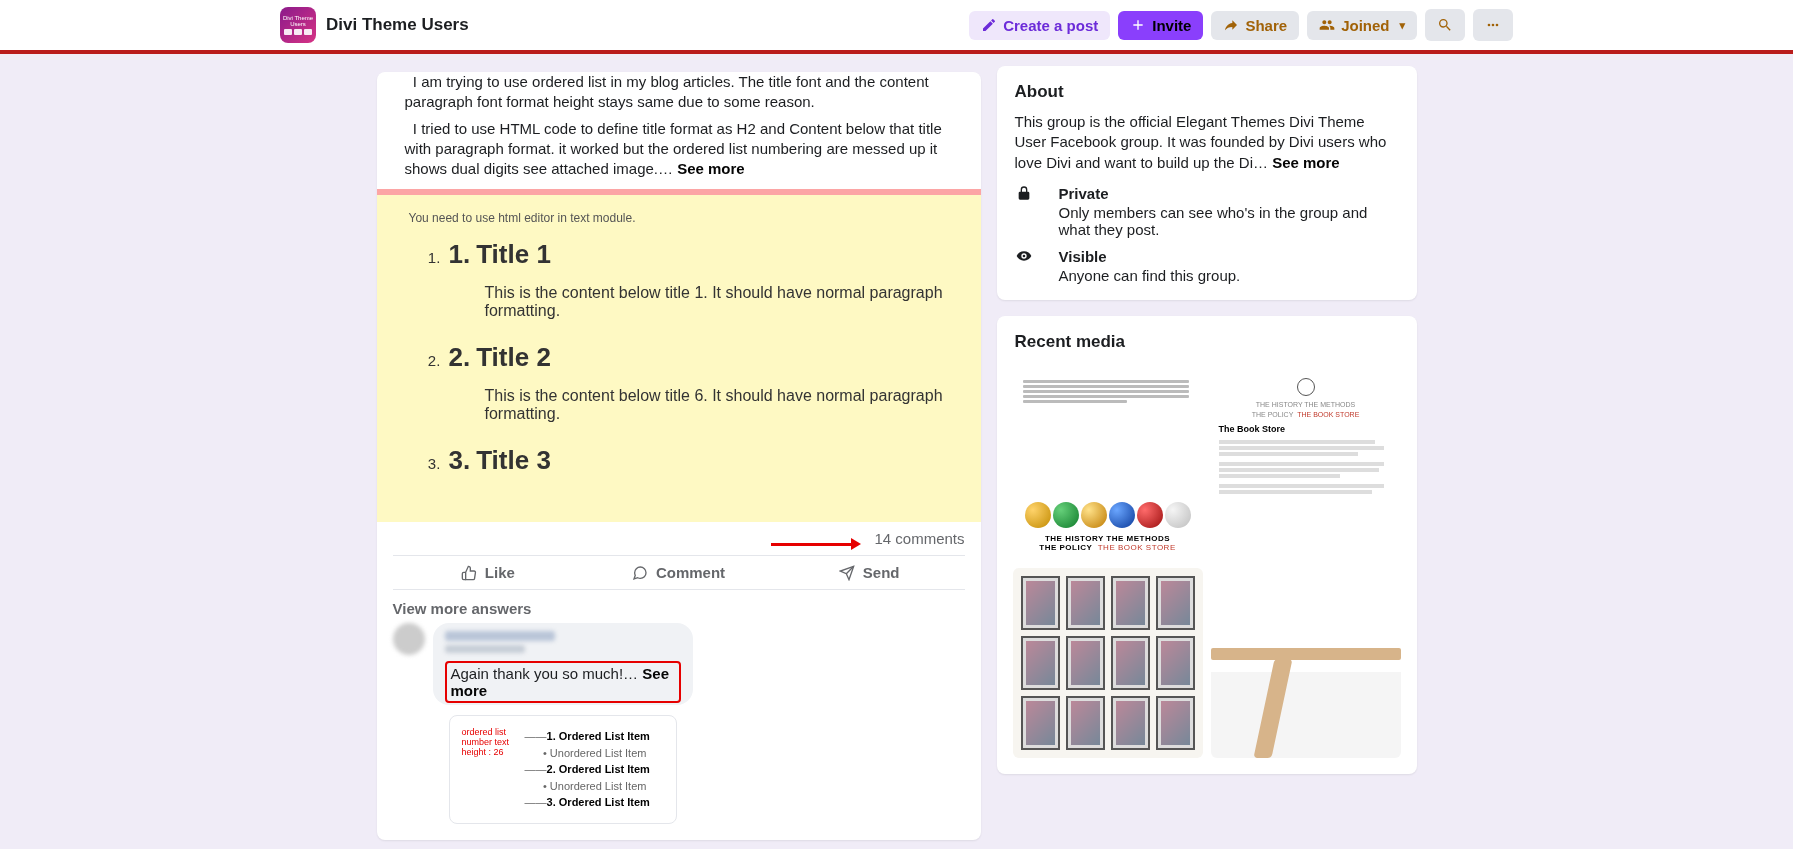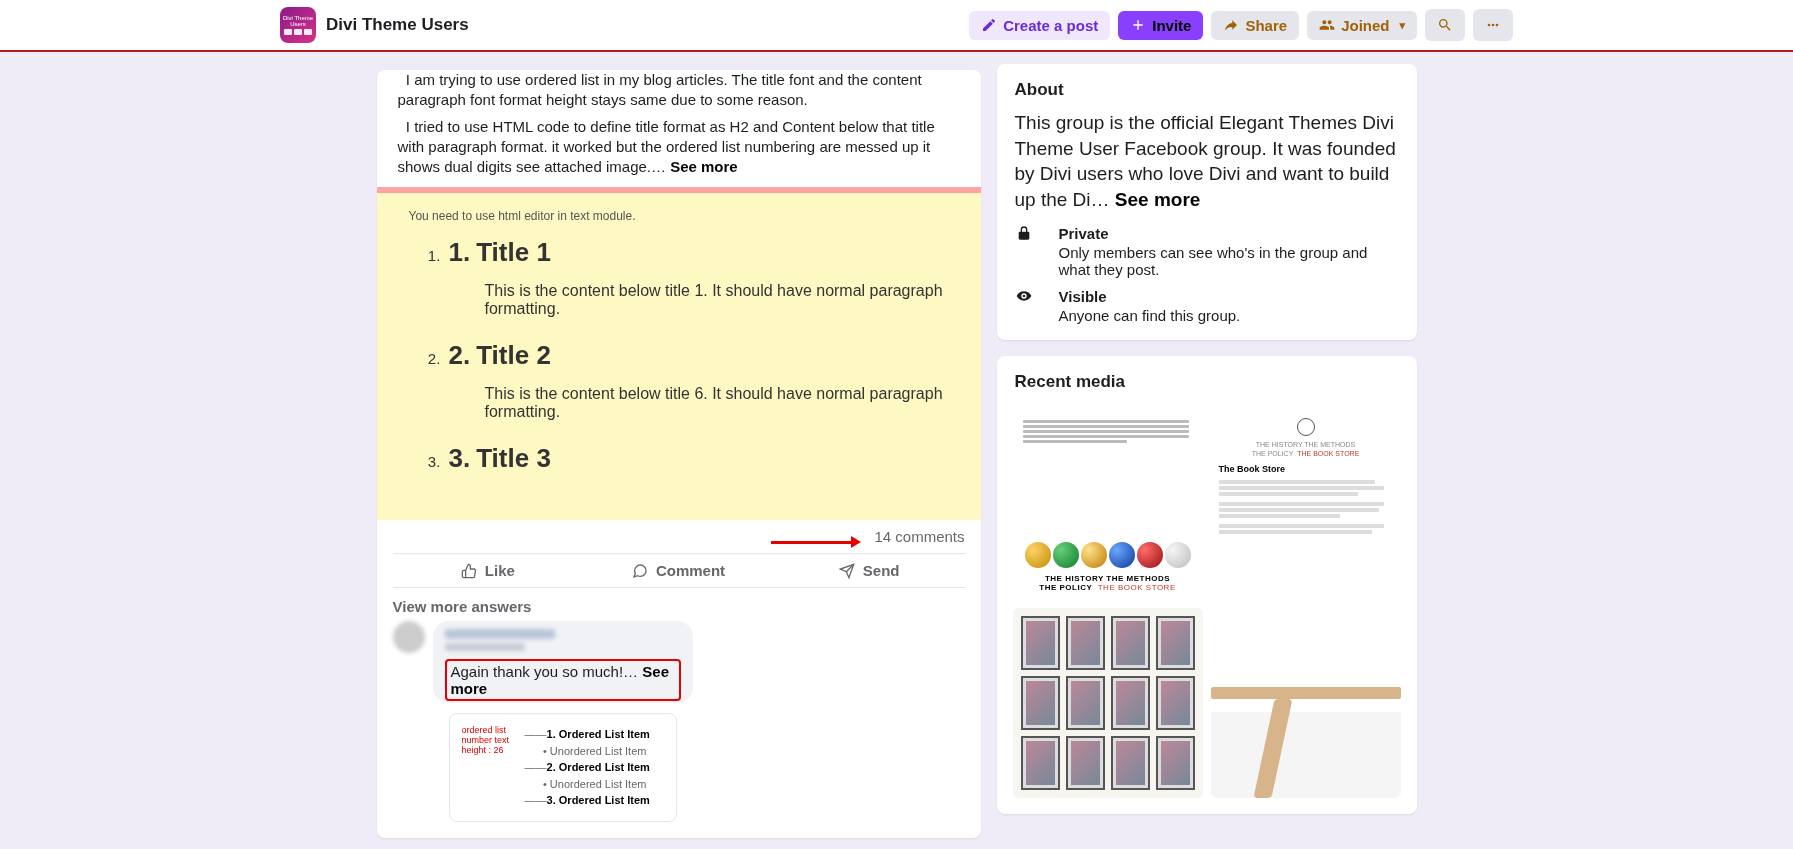--- a/index.html
+++ b/index.html
@@ -5,21 +5,21 @@
   * { box-sizing: border-box; margin: 0; padding: 0; }
   body {
     font-family: -apple-system, BlinkMacSystemFont, "Segoe UI", Helvetica, Arial, sans-serif;
     background: #f0ecf7;
     color: #1c1e21;
     font-size: 15px;
   }
   .topbar {
     position: sticky; top: 0;
     background: #fff;
-    border-bottom: 2px solid #b91c1c;
+    border-bottom: 4px solid #b91c1c;
     display: flex;
     align-items: center;
     justify-content: space-between;
     padding: 7px 280px 7px 280px;
     z-index: 10;
   }
   .topbar-left { display: flex; align-items: center; gap: 10px; }
   .group-avatar {
     width: 36px; height: 36px;
     background: linear-gradient(135deg,#8b1a8b,#d63384);
@@ -54,21 +54,21 @@
     gap: 16px;
     align-items: flex-start;
     padding-top: 12px;
   }
   .main-col { flex: 1 1 auto; width: 600px; }
   .side-col { width: 420px; flex: 0 0 420px; }
 
   .card { background:#fff; border-radius:8px; box-shadow:0 1px 2px rgba(0,0,0,.08); margin-bottom:16px; }
   .post-card { padding-bottom: 0; }
   .post-body { padding: 0 16px 4px; }
-  .post-body p { margin: 6px 5px; color:#1c1e21; line-height:1.35; }
+  .post-body p { margin: 6px 12px; color:#1c1e21; line-height:1.35; }
   .see-more { font-weight:600; color:#050505; cursor:pointer; }
 
   .embedded-image {
     background:#fef9c3; border-top:6px solid #fca5a5;
     padding:16px 28px 24px;
   }
   .embedded-hint{font-size:12px;color:#555;margin-bottom:14px;margin-left:4px}
   ol.demo { list-style: decimal; padding-left: 40px; }
   ol.demo li { margin-bottom: 22px; font-size:15px; color:#333; }
   ol.demo h2{
@@ -120,21 +120,21 @@
   }
   .nested-img .ol-label{color:#e60000;font-size:9px;line-height:1.1;display:inline-block;width:60px;vertical-align:top}
   .nested-img .tree{display:inline-block;vertical-align:top;font-size:11px;line-height:1.5}
   .nested-img .tree b{color:#000}
   .nested-img .tree span{color:#666}
   .nested-img .line{color:#e60000}
 
   
   .side-card{ padding:16px 18px; }
   .side-card h3{ font-size:17px; font-weight:700; margin-bottom:10px; }
-  .side-desc{ font-size:19px; color:#1c1e21; line-height:1.35; margin-bottom:12px;}
+  .side-desc{ font-size:15px; color:#1c1e21; line-height:1.35; margin-bottom:12px;}
   .meta-row{ display:flex; gap:26px; align-items:flex-start; margin-top:10px;}
   .meta-row .mi{width:18px;text-align:center;font-size:15px;flex:0 0 18px}
   .meta-row .mt{font-weight:600;font-size:15px}
   .meta-row .md{font-size:15px;color:#1c1e21;margin-top:2px}
 
   .media-grid{ padding:0 16px 16px; display:grid; grid-template-columns:1fr 1fr; gap:8px;}
   .media-tile{ aspect-ratio:1/1; background:#f5f0e8; border-radius:6px; overflow:hidden; position:relative;}
   .tile-a{
     background:
       linear-gradient(#fff,#fff);

